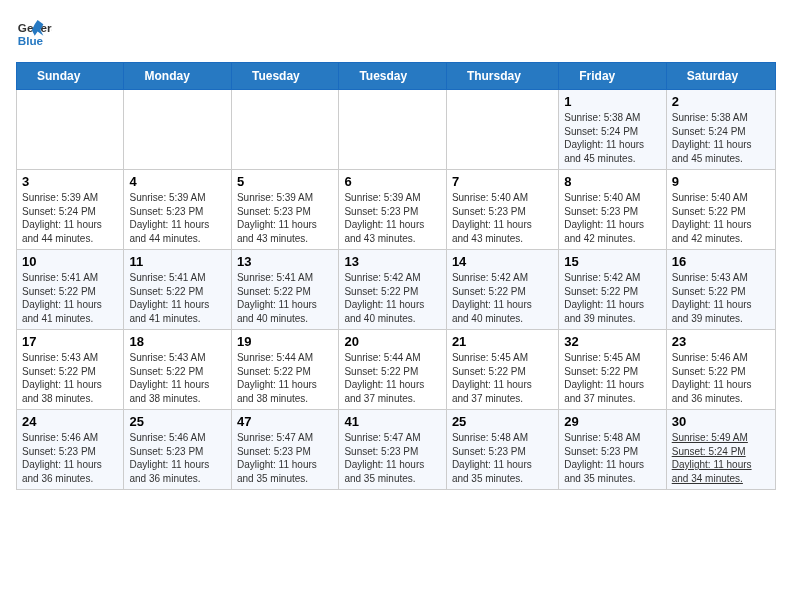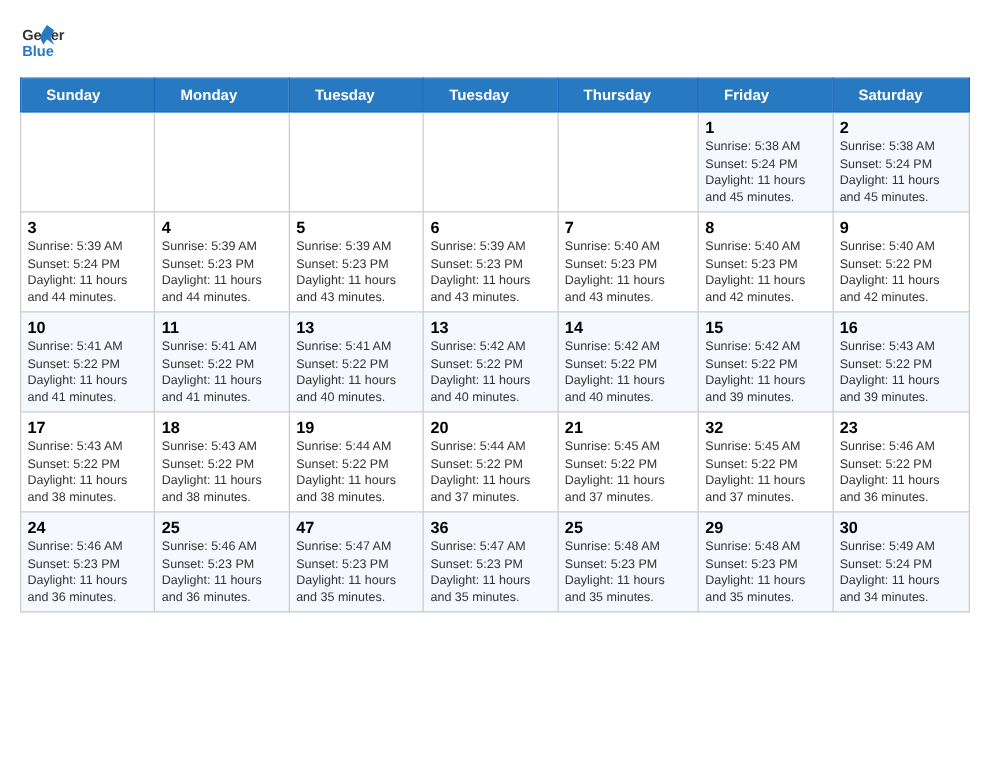--- a/index.html
+++ b/index.html
@@ -301,21 +301,21 @@
 and 36 minutes.</div>
         </td>
         <td>
           <span class="day-num">47</span>
           <div class="day-info" style="white-space: pre-line;">Sunrise: 5:47 AM
 Sunset: 5:23 PM
 Daylight: 11 hours
 and 35 minutes.</div>
         </td>
         <td>
-          <span class="day-num">36</span>
+          <span class="day-num">41</span>
           <div class="day-info" style="white-space: pre-line;">Sunrise: 5:47 AM
 Sunset: 5:23 PM
 Daylight: 11 hours
 and 35 minutes.</div>
         </td>
         <td>
           <span class="day-num">25</span>
           <div class="day-info" style="white-space: pre-line;">Sunrise: 5:48 AM
 Sunset: 5:23 PM
 Daylight: 11 hours
@@ -323,20 +323,20 @@
         </td>
         <td>
           <span class="day-num">29</span>
           <div class="day-info" style="white-space: pre-line;">Sunrise: 5:48 AM
 Sunset: 5:23 PM
 Daylight: 11 hours
 and 35 minutes.</div>
         </td>
         <td>
           <span class="day-num">30</span>
-          <div class="day-info" style="white-space: pre-line;">Sunrise: 5:49 AM
+          <div class="day-info" style="white-space: pre-line; text-decoration: underline;">Sunrise: 5:49 AM
 Sunset: 5:24 PM
 Daylight: 11 hours
 and 34 minutes.</div>
         </td>
       </tr>
     </tbody>
 </table>
 
 </body></html>

